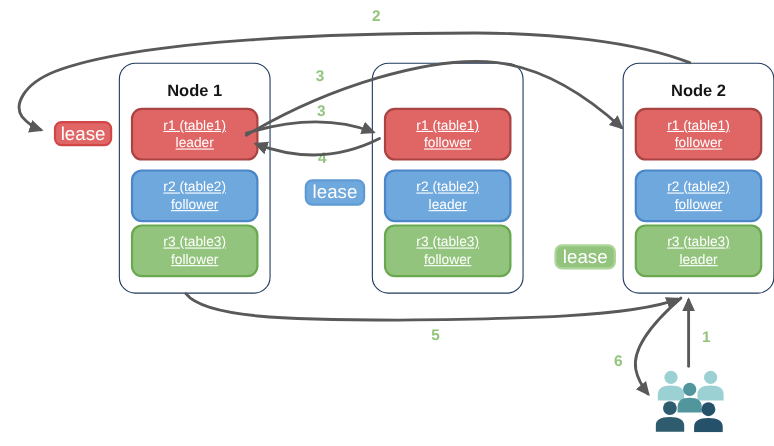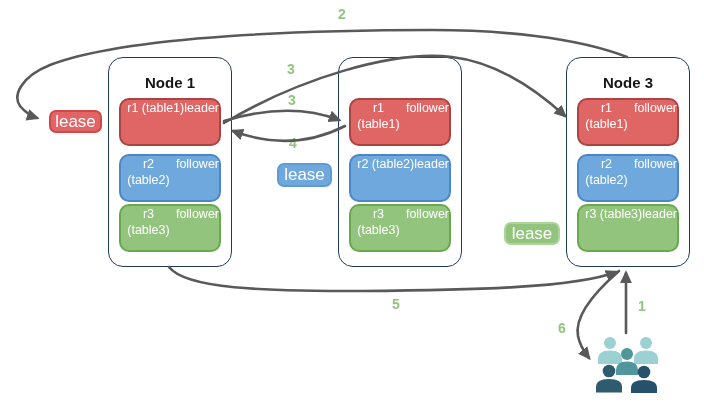--- a/index.html
+++ b/index.html
@@ -2,32 +2,32 @@
 <html style="--red-fill: #e06666; --red-border: #a94442; --blue-fill: #6fa8dc; --blue-border: #4a86c8; --green-fill: #93c47d; --green-border: #6aa84f; --lease-red-border: #d14747; --lease-blue-border: #5e9ad3; --lease-green-border: #aed599; --node-border: #1f3a5f; --arrow: #595959; --step-label: #93c47d; --users-light: #9cd1d4; --users-mid: #51959d; --users-dark-left: #2e5b6d; --users-dark-right: #25516b;"><head>
 <meta charset="utf-8">
 <style>
   html,body{margin:0;padding:0;background:#fff;}
   .canvas{
     position:relative;width:704px;height:405px;background:#fff;overflow:hidden;
     font-family:"Liberation Sans","DejaVu Sans",sans-serif;
   }
   
   .node{
-    position:absolute;top:57px;width:124px;height:210px;background:#fff;
+    position:absolute;top:57px;width:138px;height:210px;background:#fff;
     border:1.6px solid var(--node-border);border-radius:15px;box-sizing:border-box;
   }
   .node-1{left:108px}.node-2{left:338px}.node-3{left:566px}
   .node-title{
     text-align:center;margin-top:16px;font-weight:bold;font-size:15px;color:#161616;
   }
   .replica{
     position:absolute;left:10px;right:10px;height:48px;border-radius:10px;
     border:2px solid;box-sizing:border-box;color:#fff;text-align:center;
-    display:flex;flex-direction:row;justify-content:flex-end;
-    font-size:12.5px;line-height:16px;
+    display:flex;flex-direction:column;justify-content:center;
+    font-size:12.5px;line-height:16px;text-decoration:underline;
   }
   .pos-1{top:40px}.pos-2{top:96px}.pos-3{top:146px}
   .red{background:var(--red-fill);border-color:var(--red-border);}
   .blue{background:var(--blue-fill);border-color:var(--blue-border);}
   .green{background:var(--green-fill);border-color:var(--green-border);}
   
   .lease{
     position:absolute;border-radius:7px;border:2px solid;box-sizing:border-box;
     color:#fff;font-size:17px;text-align:center;display:flex;align-items:center;justify-content:center;
   }
@@ -87,21 +87,21 @@
       <div>r2 (table2)</div>
       <div>leader</div>
     </div>
     <div class="replica pos-3 green">
       <div>r3 (table3)</div>
       <div>follower</div>
     </div>
   </div>
 
   <div class="node node-3">
-    <div class="node-title">Node 3</div>
+    <div class="node-title">Node 2</div>
     <div class="replica pos-1 red">
       <div>r1 (table1)</div>
       <div>follower</div>
     </div>
     <div class="replica pos-2 blue">
       <div>r2 (table2)</div>
       <div>follower</div>
     </div>
     <div class="replica pos-3 green">
       <div>r3 (table3)</div>

